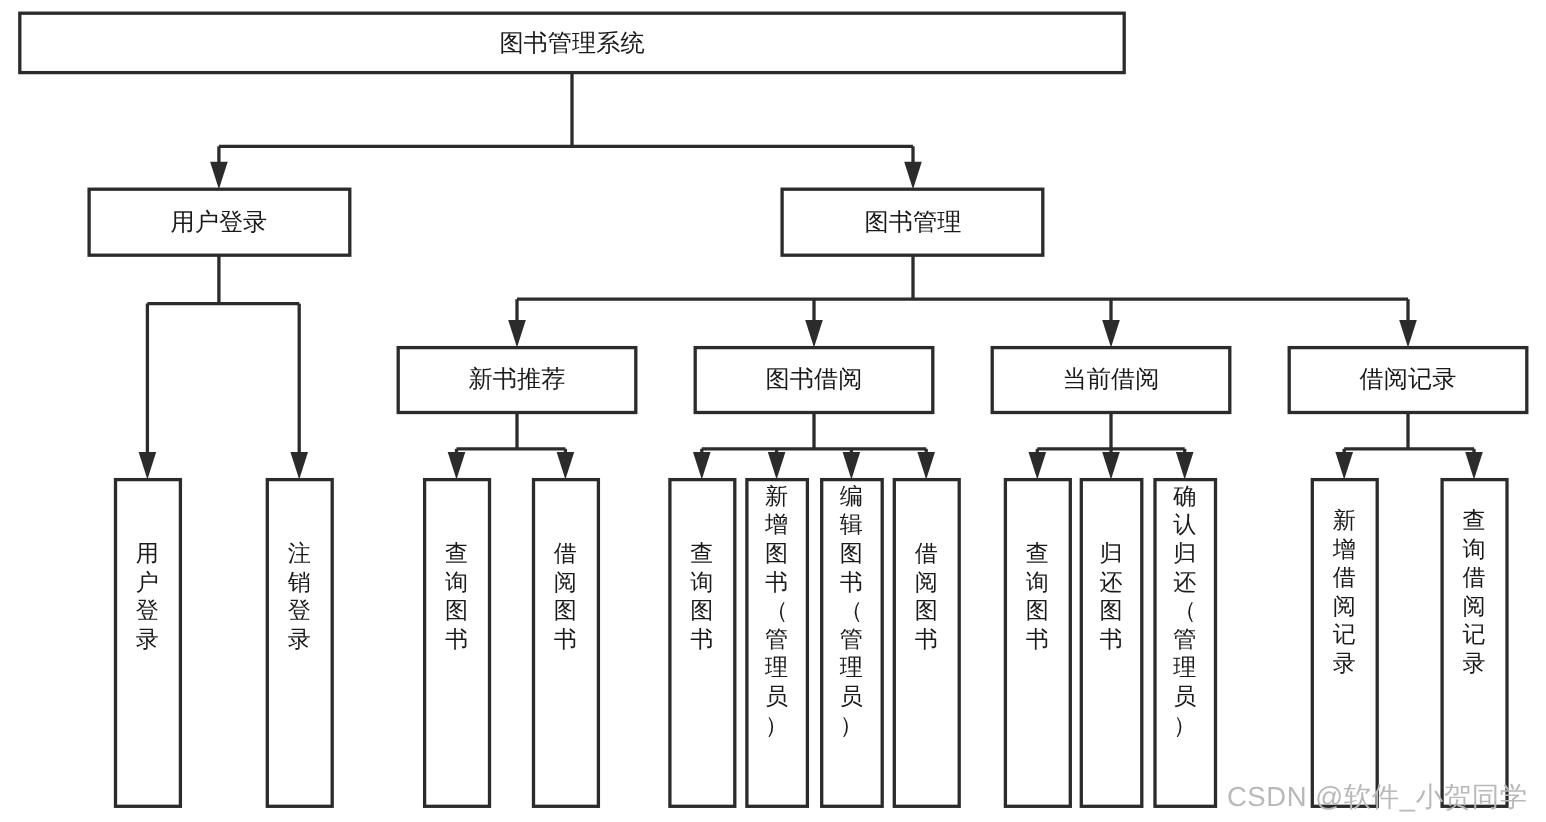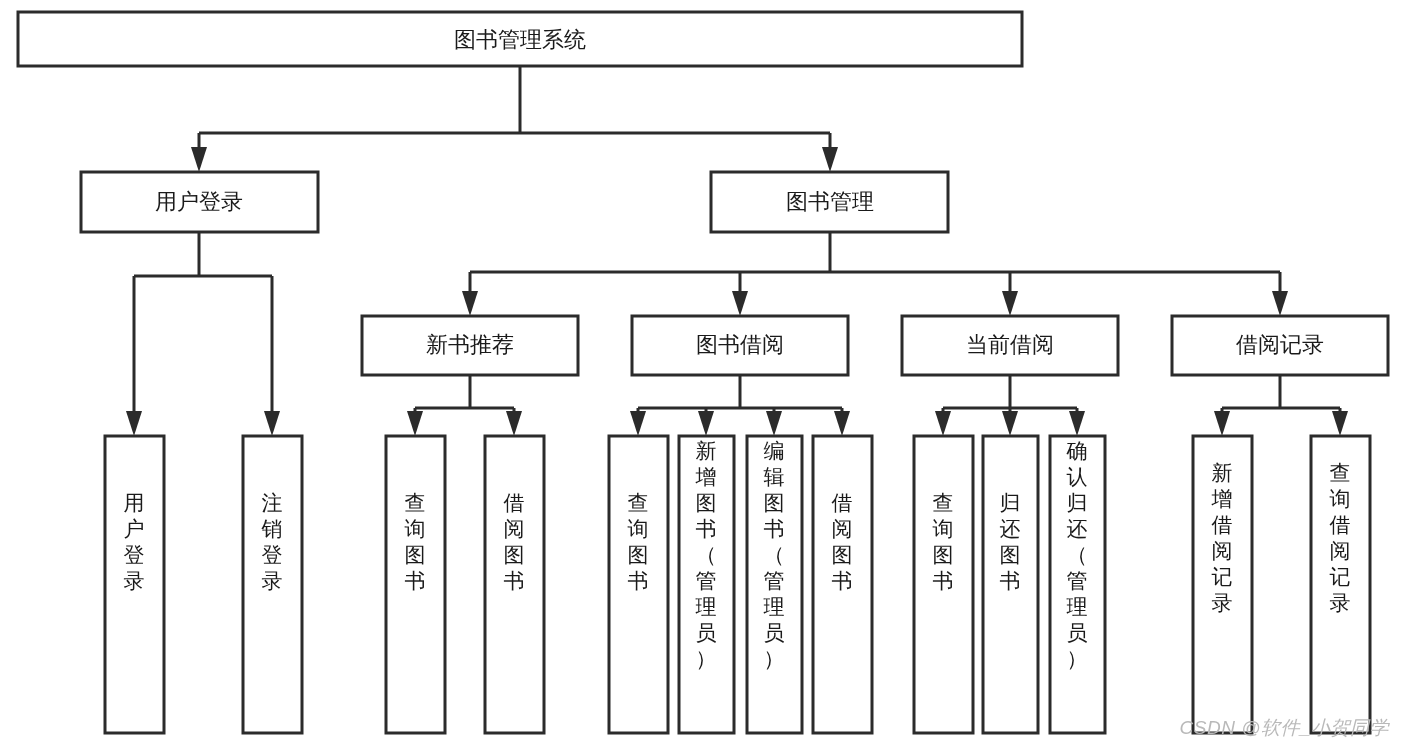--- a/index.html
+++ b/index.html
@@ -54,26 +54,25 @@
     font-family: "Liberation Sans", "DejaVu Sans", sans-serif;
     font-size: 21px;
     fill: #1a1a1a;
     text-anchor: middle;
   }
   .watermark-text {
     position: absolute;
     right: 16px;
     bottom: 6px;
     font-family: "Liberation Sans", "DejaVu Sans", sans-serif;
-    font-size: 19px;
+    font-size: 25px;
     color: #b9b9b9;
     white-space: nowrap;
     letter-spacing: 0.5px;
     pointer-events: none;
-    font-style: italic;
   }
 </style>
 </head>
 <body>
 
 <div id="diagram-root">
 
   <svg id="tree-svg" viewBox="0 0 1405 747" xmlns="http://www.w3.org/2000/svg">
 
     <g>

